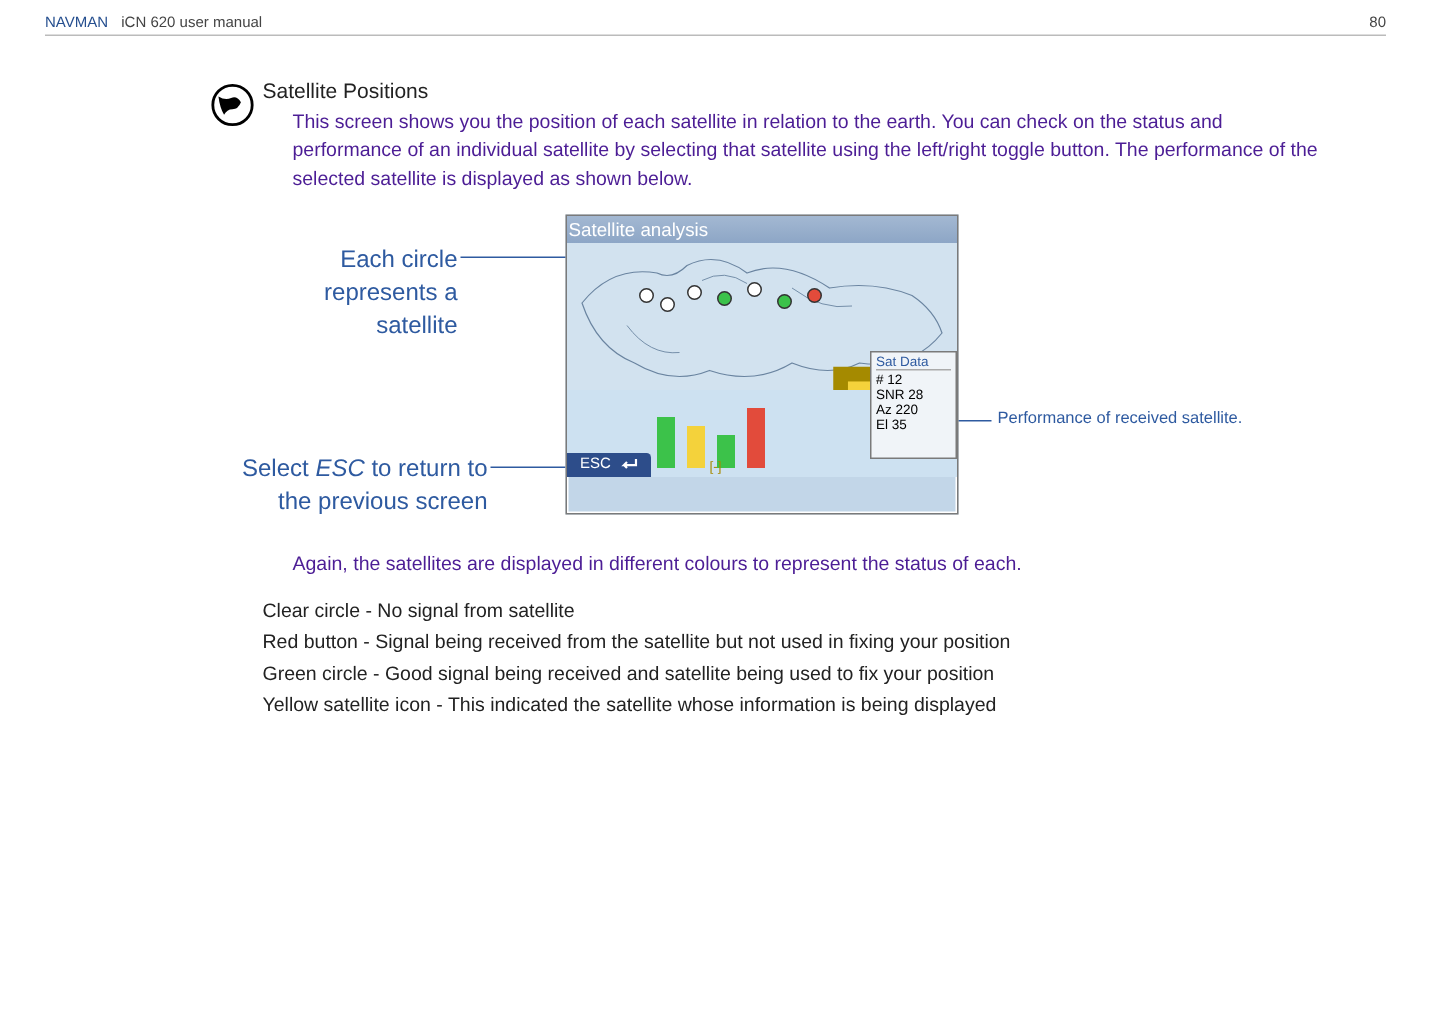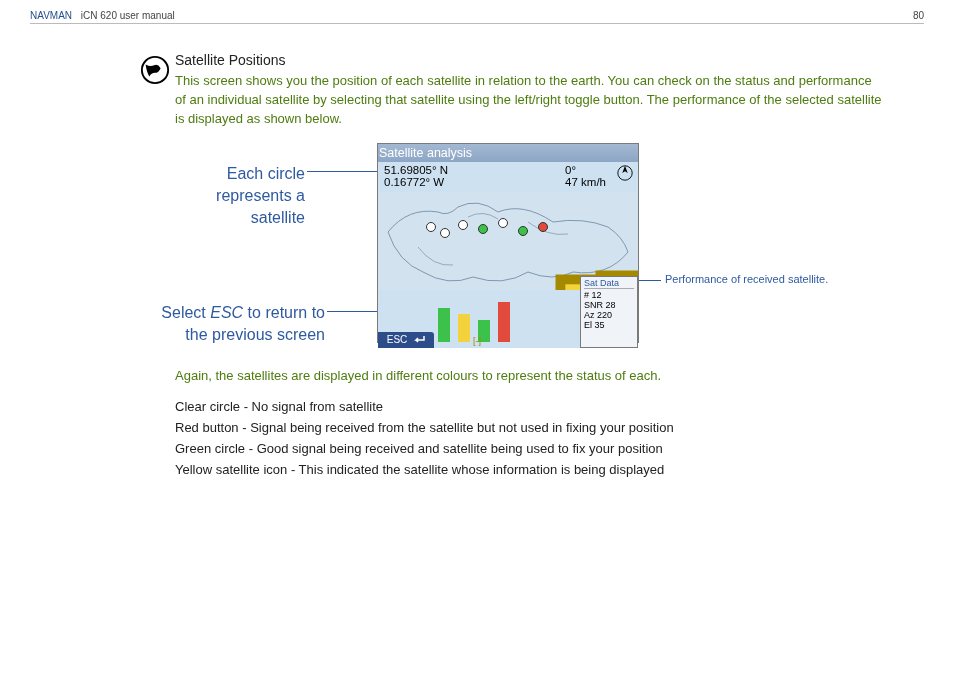--- a/index.html
+++ b/index.html
@@ -32,21 +32,21 @@
     margin-top: 28px;
     width: 710px;
   }
   .globe-icon {
     position: absolute;
     left: 110px;
     top: 45px;
     width: 30px; height: 30px;
   }
   .title { font-weight: normal; font-size: 14px; margin-bottom: 4px; }
-  .para { font-size: 13px; line-height: 1.45; color: #4d7c0f; margin-bottom: 14px; }
+  .para { font-size: 13px; line-height: 1.45; color: #4c1d95; margin-bottom: 14px; margin-left: 20px; }
   .legend-item { font-size: 13px; margin-bottom: 6px; }
   .legend-item b { font-weight: normal; }
   .sat-area {
     position: relative;
     height: 210px;
     margin-bottom: 14px;
     margin-top: 6px;
   }
   .callout-left {
     position: absolute;
@@ -114,21 +114,21 @@
     display: flex; align-items: flex-end;
     background: #cde1f1;
     position: relative;
   }
   .bars { display: flex; align-items: flex-end; gap: 8px; padding-left: 60px; padding-bottom: 6px; height: 100%; }
   .bar { width: 12px; }
   .bar.green { background: #3cc24a; }
   .bar.red { background: #e24b3b; }
   .bar.yellow { background: #f4d23b; }
   .sat-data {
-    position: absolute; right: 0; bottom: 0;
+    position: absolute; right: 0; bottom: 12px;
     width: 58px; height: 72px;
     background: #f0f4f8;
     border: 1px solid #7a7a7a;
     font-size: 9px; color: #000;
     padding: 1px 3px;
     box-sizing: border-box;
   }
   .sat-data .hdr { color: #2e5aa0; border-bottom: 1px solid #aaa; margin-bottom: 1px; }
   .esc-btn {
     position: absolute; left: 0; bottom: 0;
@@ -169,34 +169,20 @@
       <div class="callout-left c2">
         <span>Select </span><i>ESC</i><span> to return to the previous screen</span>
       </div>
       <div class="leader l2"></div>
 
       <div class="callout-right">Performance of received satellite.</div>
       <div class="leader l3"></div>
 
       <div class="device">
         <div class="titlebar">Satellite analysis</div>
-        <div class="coords">
-          <div>
-            <div>51.69805° N</div>
-            <div>0.16772° W</div>
-          </div>
-          <div style="text-align:left; margin-right:26px;">
-            <div>0°</div>
-            <div>47 km/h</div>
-          </div>
-          <svg class="compass" viewBox="0 0 20 20">
-            <circle cx="10" cy="10" r="8" fill="none" stroke="#000"></circle>
-            <path d="M10 2 L13 10 L10 8 L7 10 Z" fill="#000"></path>
-          </svg>
-        </div>
         <div class="map">
           <svg viewBox="0 0 260 98">
             <path d="M10 40 q20 -25 50 -20 q10 5 20 -5 q20 -10 40 5 q25 -10 55 10 q30 -5 55 5 q15 10 20 25 q-20 25 -55 20 q-20 10 -45 0 q-25 15 -55 5 q-25 10 -50 -5 q-25 -10 -35 -40 z" fill="none" stroke="#6a84a0" stroke-width="0.8"></path>
             <path d="M40 55 q15 20 35 18 M150 30 q20 15 40 12 M90 25 q15 -8 30 2" fill="none" stroke="#6a84a0" stroke-width="0.6"></path>
           </svg>
           <div class="sat-dot clear" style="left:48px; top:30px;"></div>
           <div class="sat-dot clear" style="left:62px; top:36px;"></div>
           <div class="sat-dot clear" style="left:80px; top:28px;"></div>
           <div class="sat-dot green" style="left:100px; top:32px;"></div>
           <div class="sat-dot clear" style="left:120px; top:26px;"></div>

